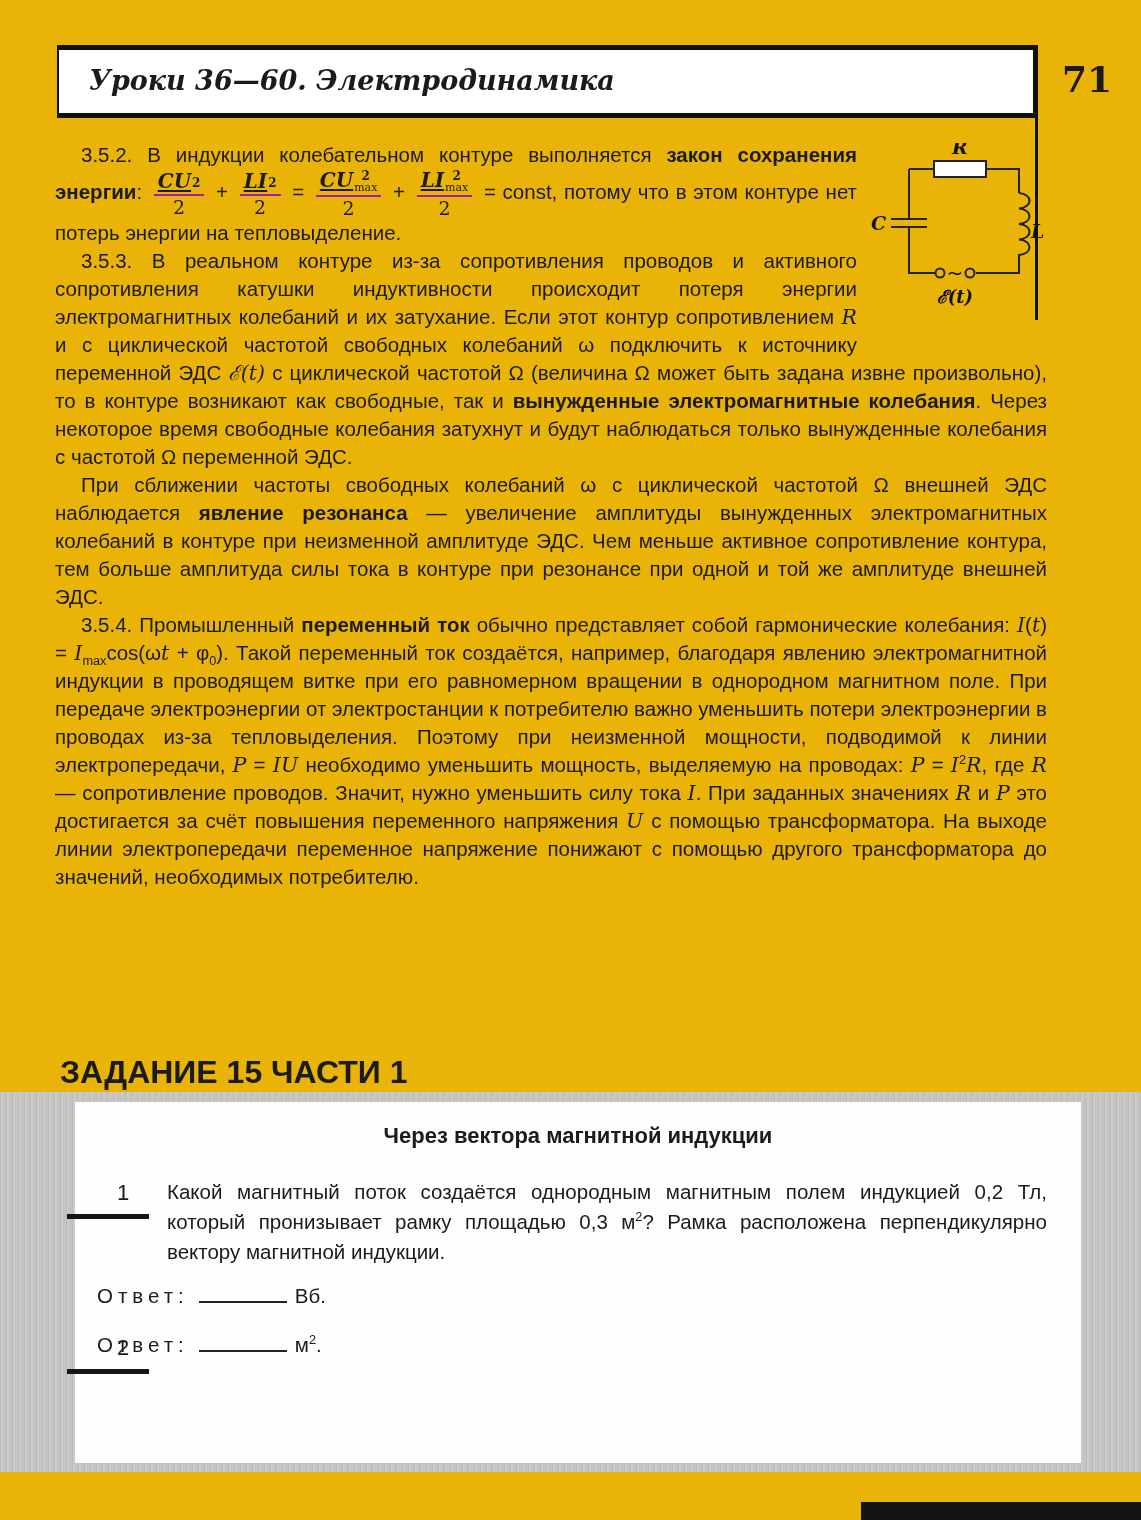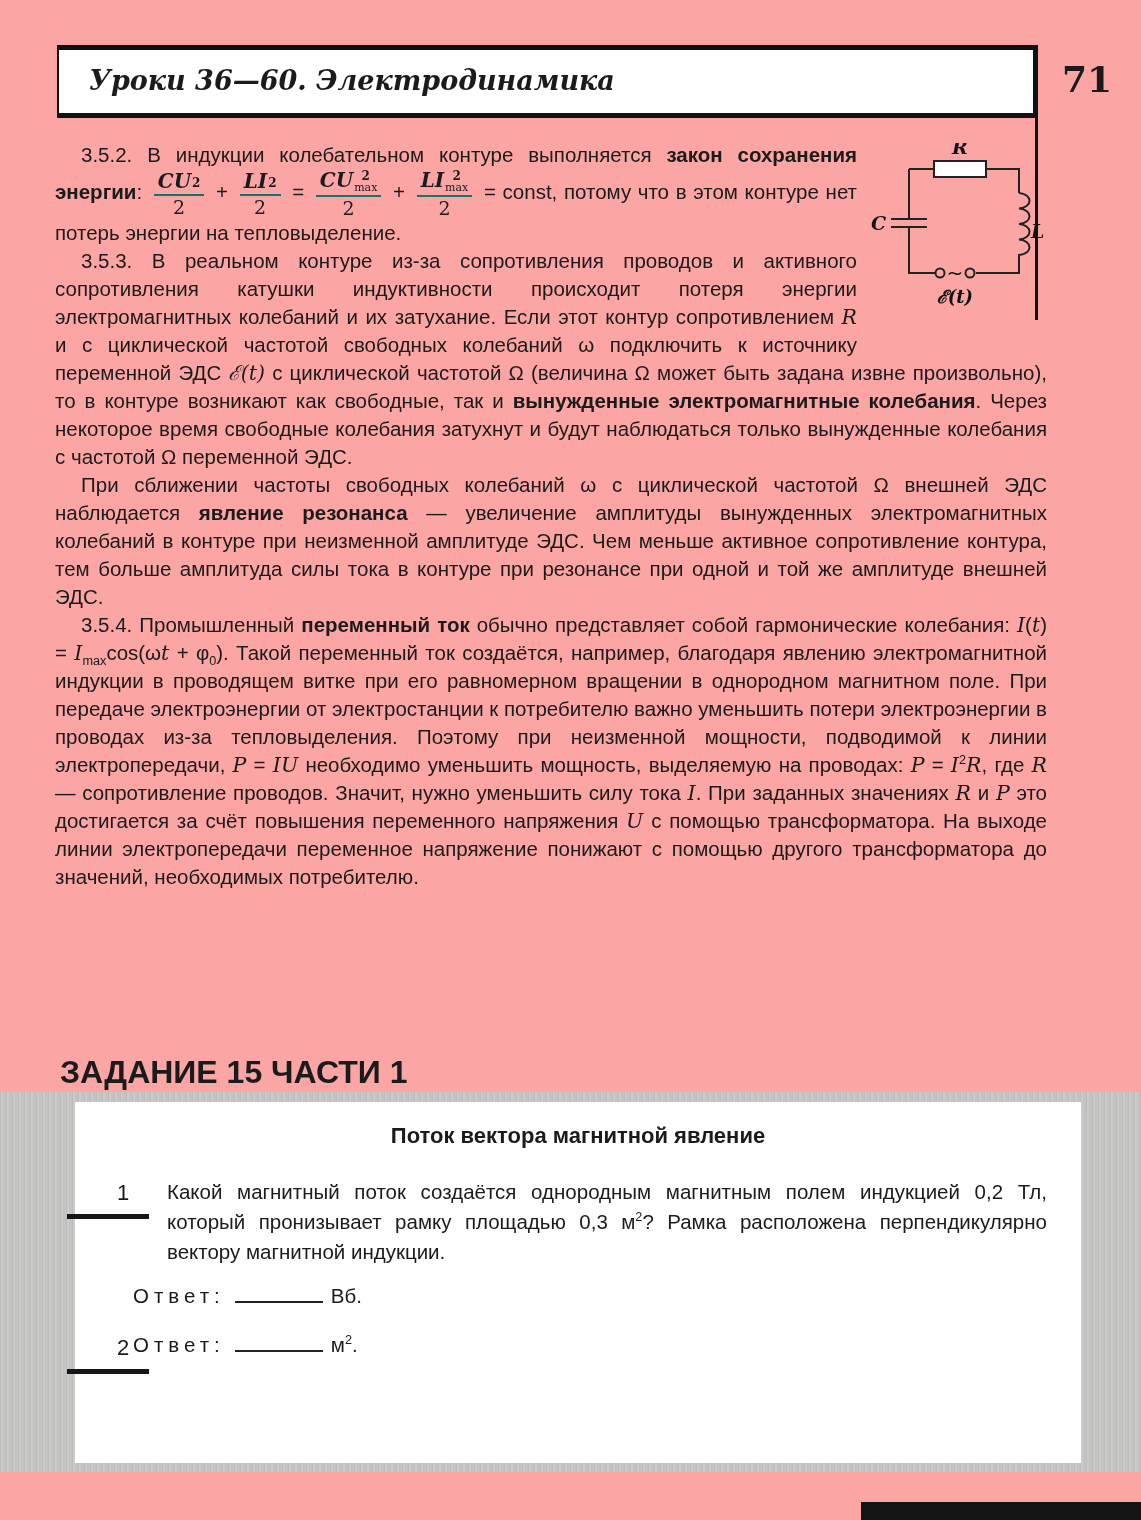--- a/index.html
+++ b/index.html
@@ -1,16 +1,16 @@
 <!DOCTYPE html>
 <html lang="ru"><head>
 <meta charset="utf-8">
 <style>
   html,body{margin:0;padding:0;background:#e8e8e6;}
-  .page{position:relative;width:1141px;height:1520px;background:#fca5a5;
+  .page{position:relative;width:1141px;height:1520px;background:#eab308;
         font-family:"Liberation Sans",sans-serif;color:#1b1b1b;overflow:hidden;margin:0 auto;}
 
   
   .header-box{position:absolute;left:57px;top:45px;width:974px;height:63px;background:#fff;
               border-left:2px solid #111;border-right:2px solid #111;
               border-top:5px solid #111;border-bottom:5px solid #111;}
   .header-title{font-family:"DejaVu Serif",serif;font-style:italic;font-weight:bold;
                 font-size:27px;line-height:62px;padding-left:30px;white-space:nowrap;}
   .pageno{position:absolute;left:1062px;top:58px;font-family:"DejaVu Serif",serif;
           font-size:36px;font-weight:600;}
@@ -20,21 +20,21 @@
   .main{position:absolute;left:55px;top:141px;width:992px;height:842px;
         font-size:20.5px;line-height:28px;text-align:justify;overflow:hidden;hyphens:auto;}
   .para{margin:0;text-indent:26px;}
   .figure{float:right;width:178px;height:196px;margin:2px 0 10px 12px;position:relative;}
   .b{font-weight:700;}
   .i{font-family:"DejaVu Serif",serif;font-style:italic;}
   sub,sup{font-size:62%;line-height:0;}
 
   
   .frac{display:inline-block;vertical-align:middle;text-align:center;margin:0 5px;line-height:1.05;text-indent:0;}
-  .fnum{display:block;border-bottom:2px solid #0f766e;padding:0 4px 2px;}
+  .fnum{display:block;border-bottom:2px solid #a21caf;padding:0 4px 2px;text-decoration:underline;}
   .fvar{font-family:"DejaVu Serif",serif;font-style:italic;font-weight:700;font-size:20px;}
   .ss{display:inline-flex;flex-direction:column;vertical-align:middle;margin-left:1px;}
   .ssup{font-size:12px;line-height:12px;font-weight:700;font-family:"DejaVu Serif",serif;}
   .ssub{font-size:11px;line-height:11px;font-family:"DejaVu Serif",serif;}
   .fden{display:block;font-family:"DejaVu Serif",serif;font-size:19px;padding-top:2px;}
 
   
   .graytex{background-color:#c7c7c6;
      background-image:repeating-linear-gradient(90deg, rgba(0,0,0,0.055) 0 1px,
         rgba(255,255,255,0.07) 1px 3px, rgba(0,0,0,0.02) 3px 6px);}
@@ -43,21 +43,21 @@
   .task-heading{position:absolute;left:60px;top:1054px;font-size:32px;font-weight:700;}
   .grayarea{position:absolute;left:0;top:1092px;width:1141px;height:380px;}
   .taskbox{position:relative;margin:10px 0 0 75px;width:1006px;height:360px;background:#fefefe;padding-top:1px;}
   .boxtitle{text-align:center;font-size:22px;font-weight:700;margin-top:20px;}
   .task{position:relative;margin-top:28px;padding-left:92px;padding-right:34px;
         font-size:20.5px;line-height:30px;text-align:justify;}
   .task2{margin-top:24px;}
   .tnum{position:absolute;left:22px;top:1px;width:52px;text-align:center;font-size:22px;}
   .trule{position:absolute;left:-8px;top:37px;width:82px;height:5px;background:#161616;}
   .answer{margin:16px 0 0 22px;font-size:20.5px;}
-  .alabel{letter-spacing:5px;margin-left:36px;}
+  .alabel{letter-spacing:5px;}
   .ablank{display:inline-block;width:88px;height:18px;border-bottom:2px solid #222;margin:0 8px 0 10px;}
 
   .bottombar{position:absolute;left:861px;top:1502px;width:280px;height:18px;background:#141414;}
 
   
   .mlabel{font-family:"DejaVu Serif",serif;font-style:italic;font-weight:bold;font-size:19px;fill:#111;}
   .emflabel{font-family:"DejaVu Serif",serif;font-style:italic;font-weight:bold;font-size:18px;fill:#111;}
   .tilde{font-family:"DejaVu Sans",sans-serif;font-size:20px;fill:#111;}
 </style>
 </head>
@@ -104,21 +104,21 @@
     <p class="para"><span>3.5.3. В реальном контуре из-за сопротивления проводов и активного сопротивления катушки индуктивности происходит потеря энергии электромагнитных колебаний и их затухание. Если этот контур сопротивлением </span><span class="i">R</span><span> и с циклической частотой свободных колебаний ω подключить к источнику переменной ЭДС </span><span class="i">ℰ(t)</span><span> с циклической частотой Ω (величина Ω может быть задана извне произвольно), то в контуре возникают как свободные, так и </span><span class="b">вынужденные электромагнитные колебания</span><span>. Через некоторое время свободные колебания затухнут и будут наблюдаться только вынужденные колебания с частотой Ω переменной ЭДС.</span></p>
     <p class="para"><span>При сближении частоты свободных колебаний ω с циклической частотой Ω внешней ЭДС наблюдается </span><span class="b">явление резонанса</span><span> — увеличение амплитуды вынужденных электромагнитных колебаний в контуре при неизменной амплитуде ЭДС. Чем меньше активное сопротивление контура, тем больше амплитуда силы тока в контуре при резонансе при одной и той же амплитуде внешней ЭДС.</span></p>
     <p class="para"><span>3.5.4. Промышленный </span><span class="b">переменный ток</span><span> обычно представляет собой гармонические колебания: </span><span class="i">I</span><span>(</span><span class="i">t</span><span>) = </span><span class="i">I</span><sub>max</sub><span>cos(ω</span><span class="i">t</span><span> + φ</span><sub>0</sub><span>). Такой переменный ток создаётся, например, благодаря явлению электромагнитной индукции в проводящем витке при его равномерном вращении в однородном магнитном поле. При передаче электроэнергии от электростанции к потребителю важно уменьшить потери электроэнергии в проводах из-за тепловыделения. Поэтому при неизменной мощности, подводимой к линии электропередачи, </span><span class="i">P</span><span> = </span><span class="i">IU</span><span> необходимо уменьшить мощность, выделяемую на проводах: </span><span class="i">P</span><span> = </span><span class="i">I</span><sup>2</sup><span class="i">R</span><span>, где </span><span class="i">R</span><span> — сопротивление проводов. Значит, нужно уменьшить силу тока </span><span class="i">I</span><span>. При заданных значениях </span><span class="i">R</span><span> и </span><span class="i">P</span><span> это достигается за счёт повышения переменного напряжения </span><span class="i">U</span><span> с помощью трансформатора. На выходе линии электропередачи переменное напряжение понижают с помощью другого трансформатора до значений, необходимых потребителю.</span></p>
   </div>
 
 
   <div class="task-heading">ЗАДАНИЕ 15 ЧАСТИ 1</div>
 
   <div class="grayarea graytex">
     <div class="taskbox">
-      <div class="boxtitle">Поток вектора магнитной явление</div>
+      <div class="boxtitle">Через вектора магнитной индукции</div>
 
       <div class="task">
         <div class="tnum">1</div>
         <div class="trule"></div>
         <div class="ttext"><span>Какой магнитный поток создаётся однородным магнитным полем индукцией 0,2 Тл, который пронизывает рамку площадью 0,3 м</span><sup>2</sup><span>? Рамка расположена перпендикулярно вектору магнитной индукции.</span></div>
       </div>
       <div class="answer">
         <span class="alabel">Ответ:</span><span class="ablank"></span><span class="aunit"><span>Вб.</span></span>
       </div>
 

